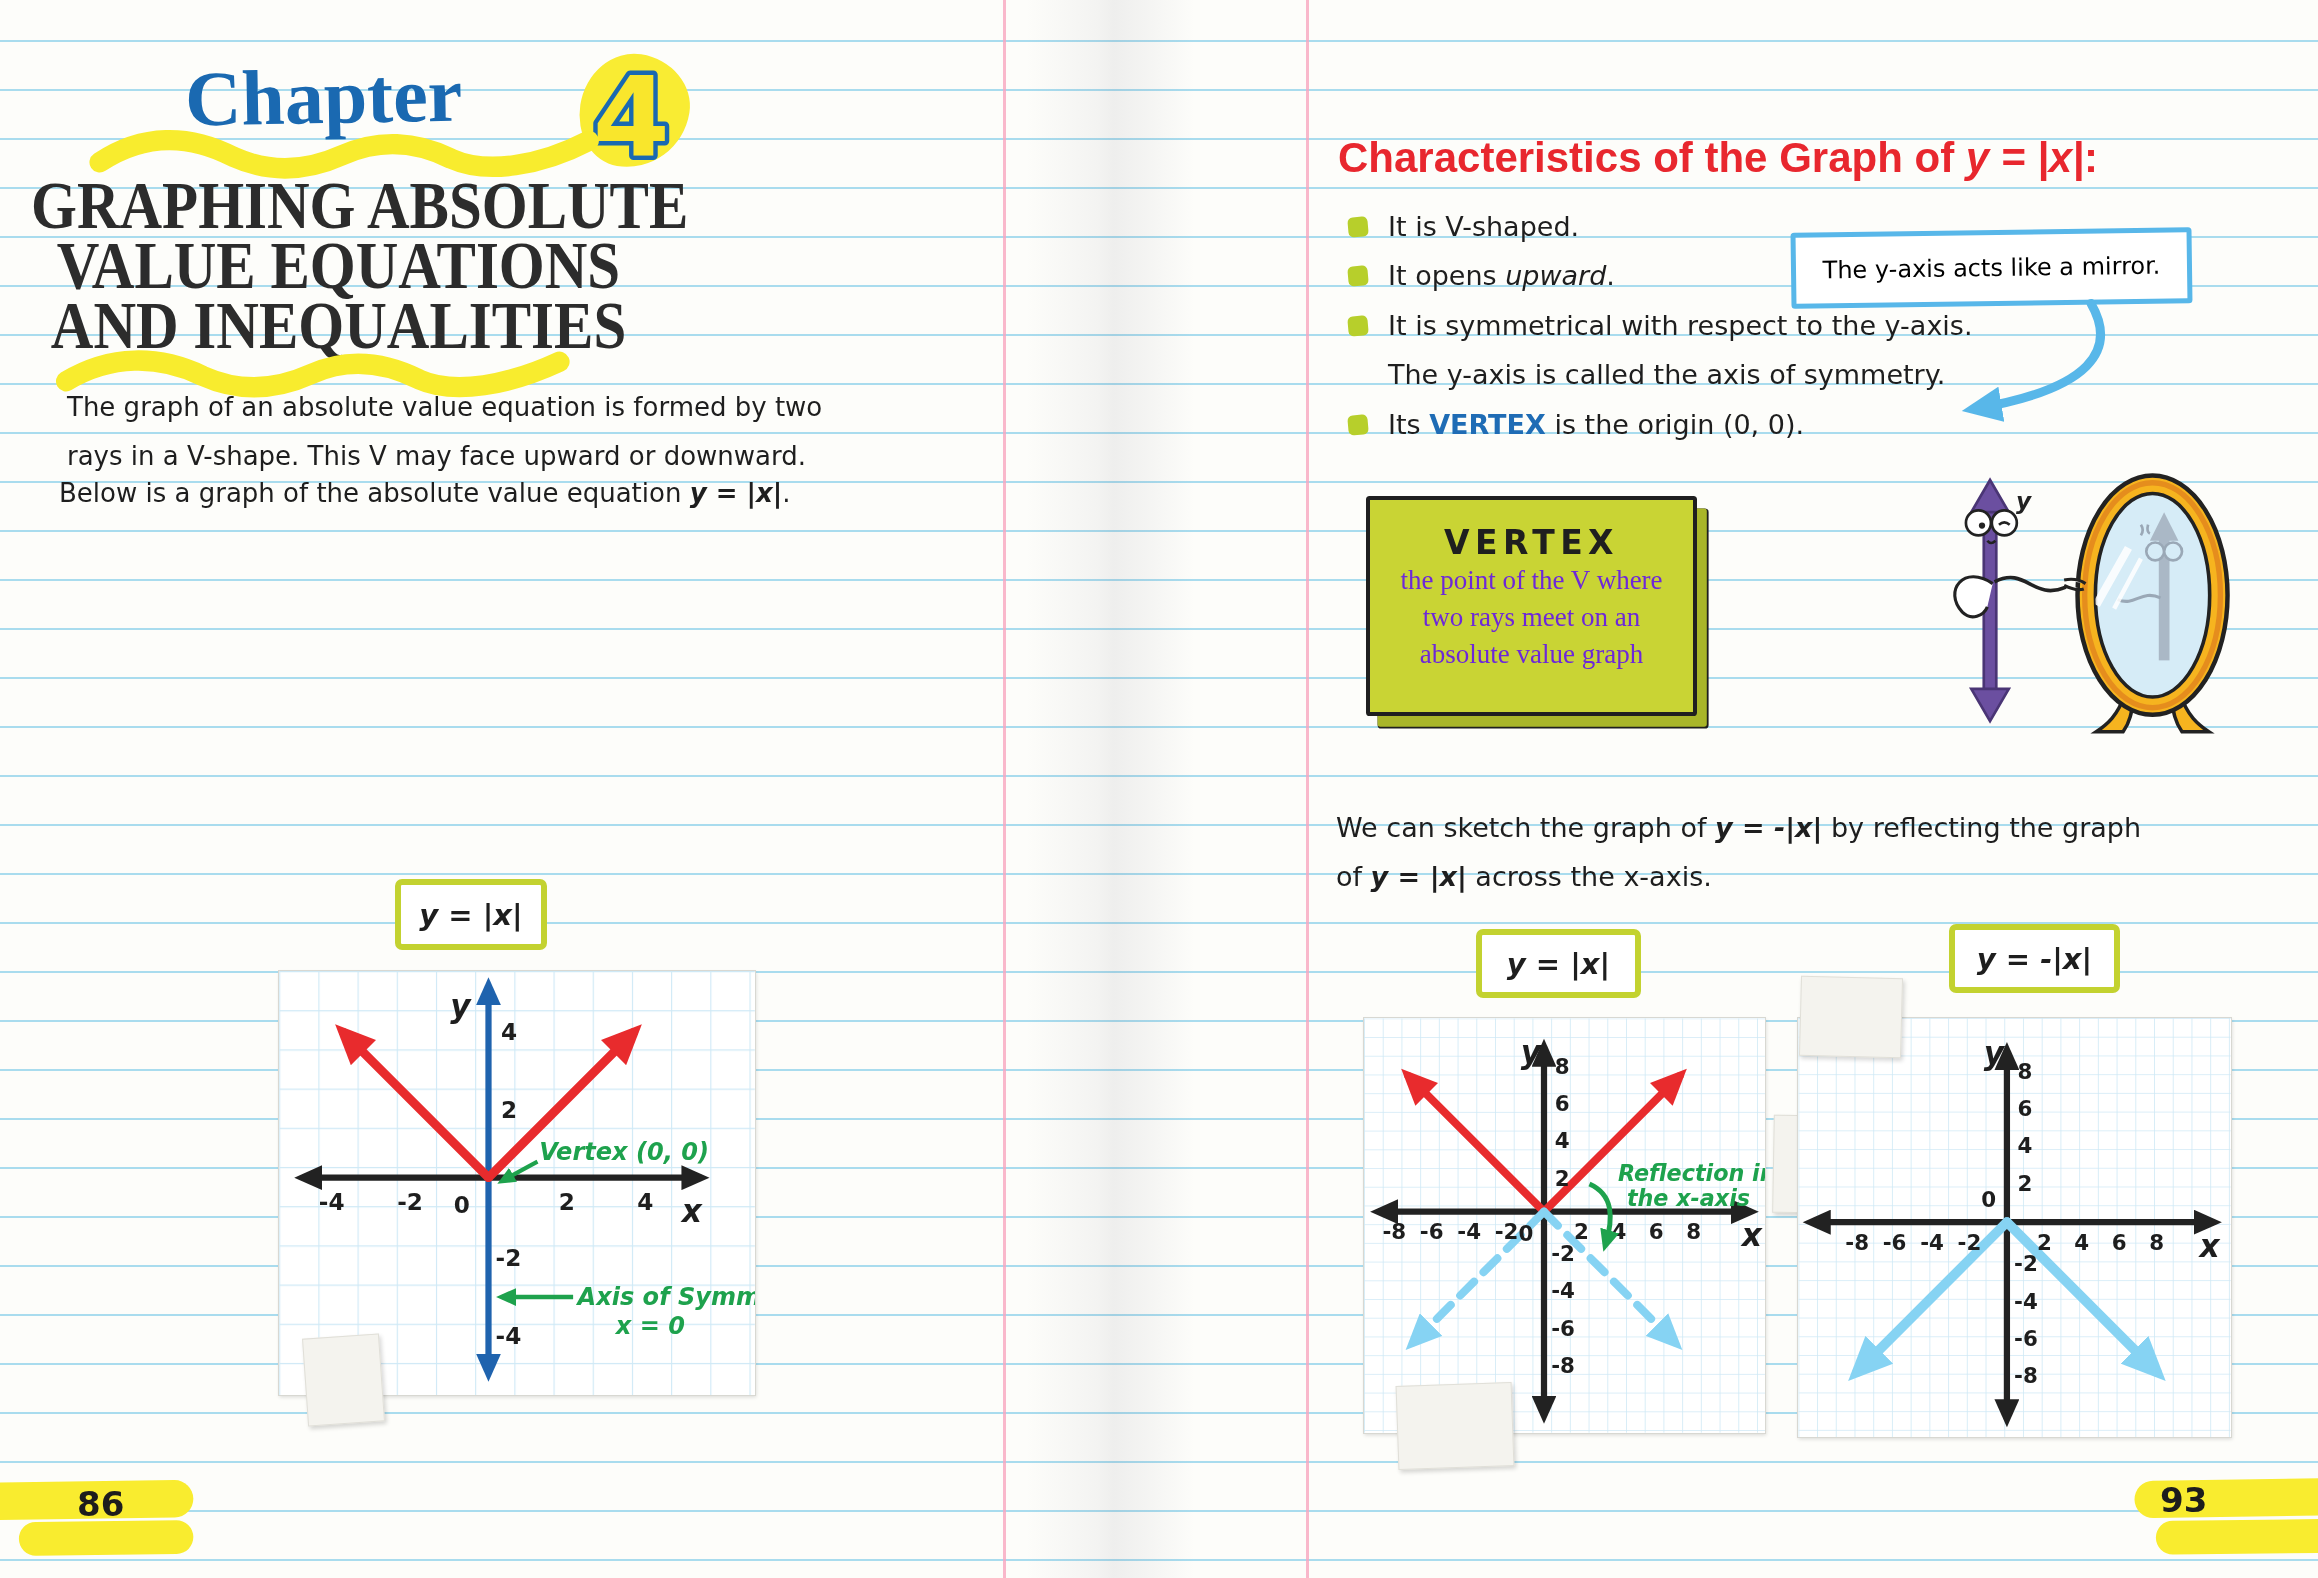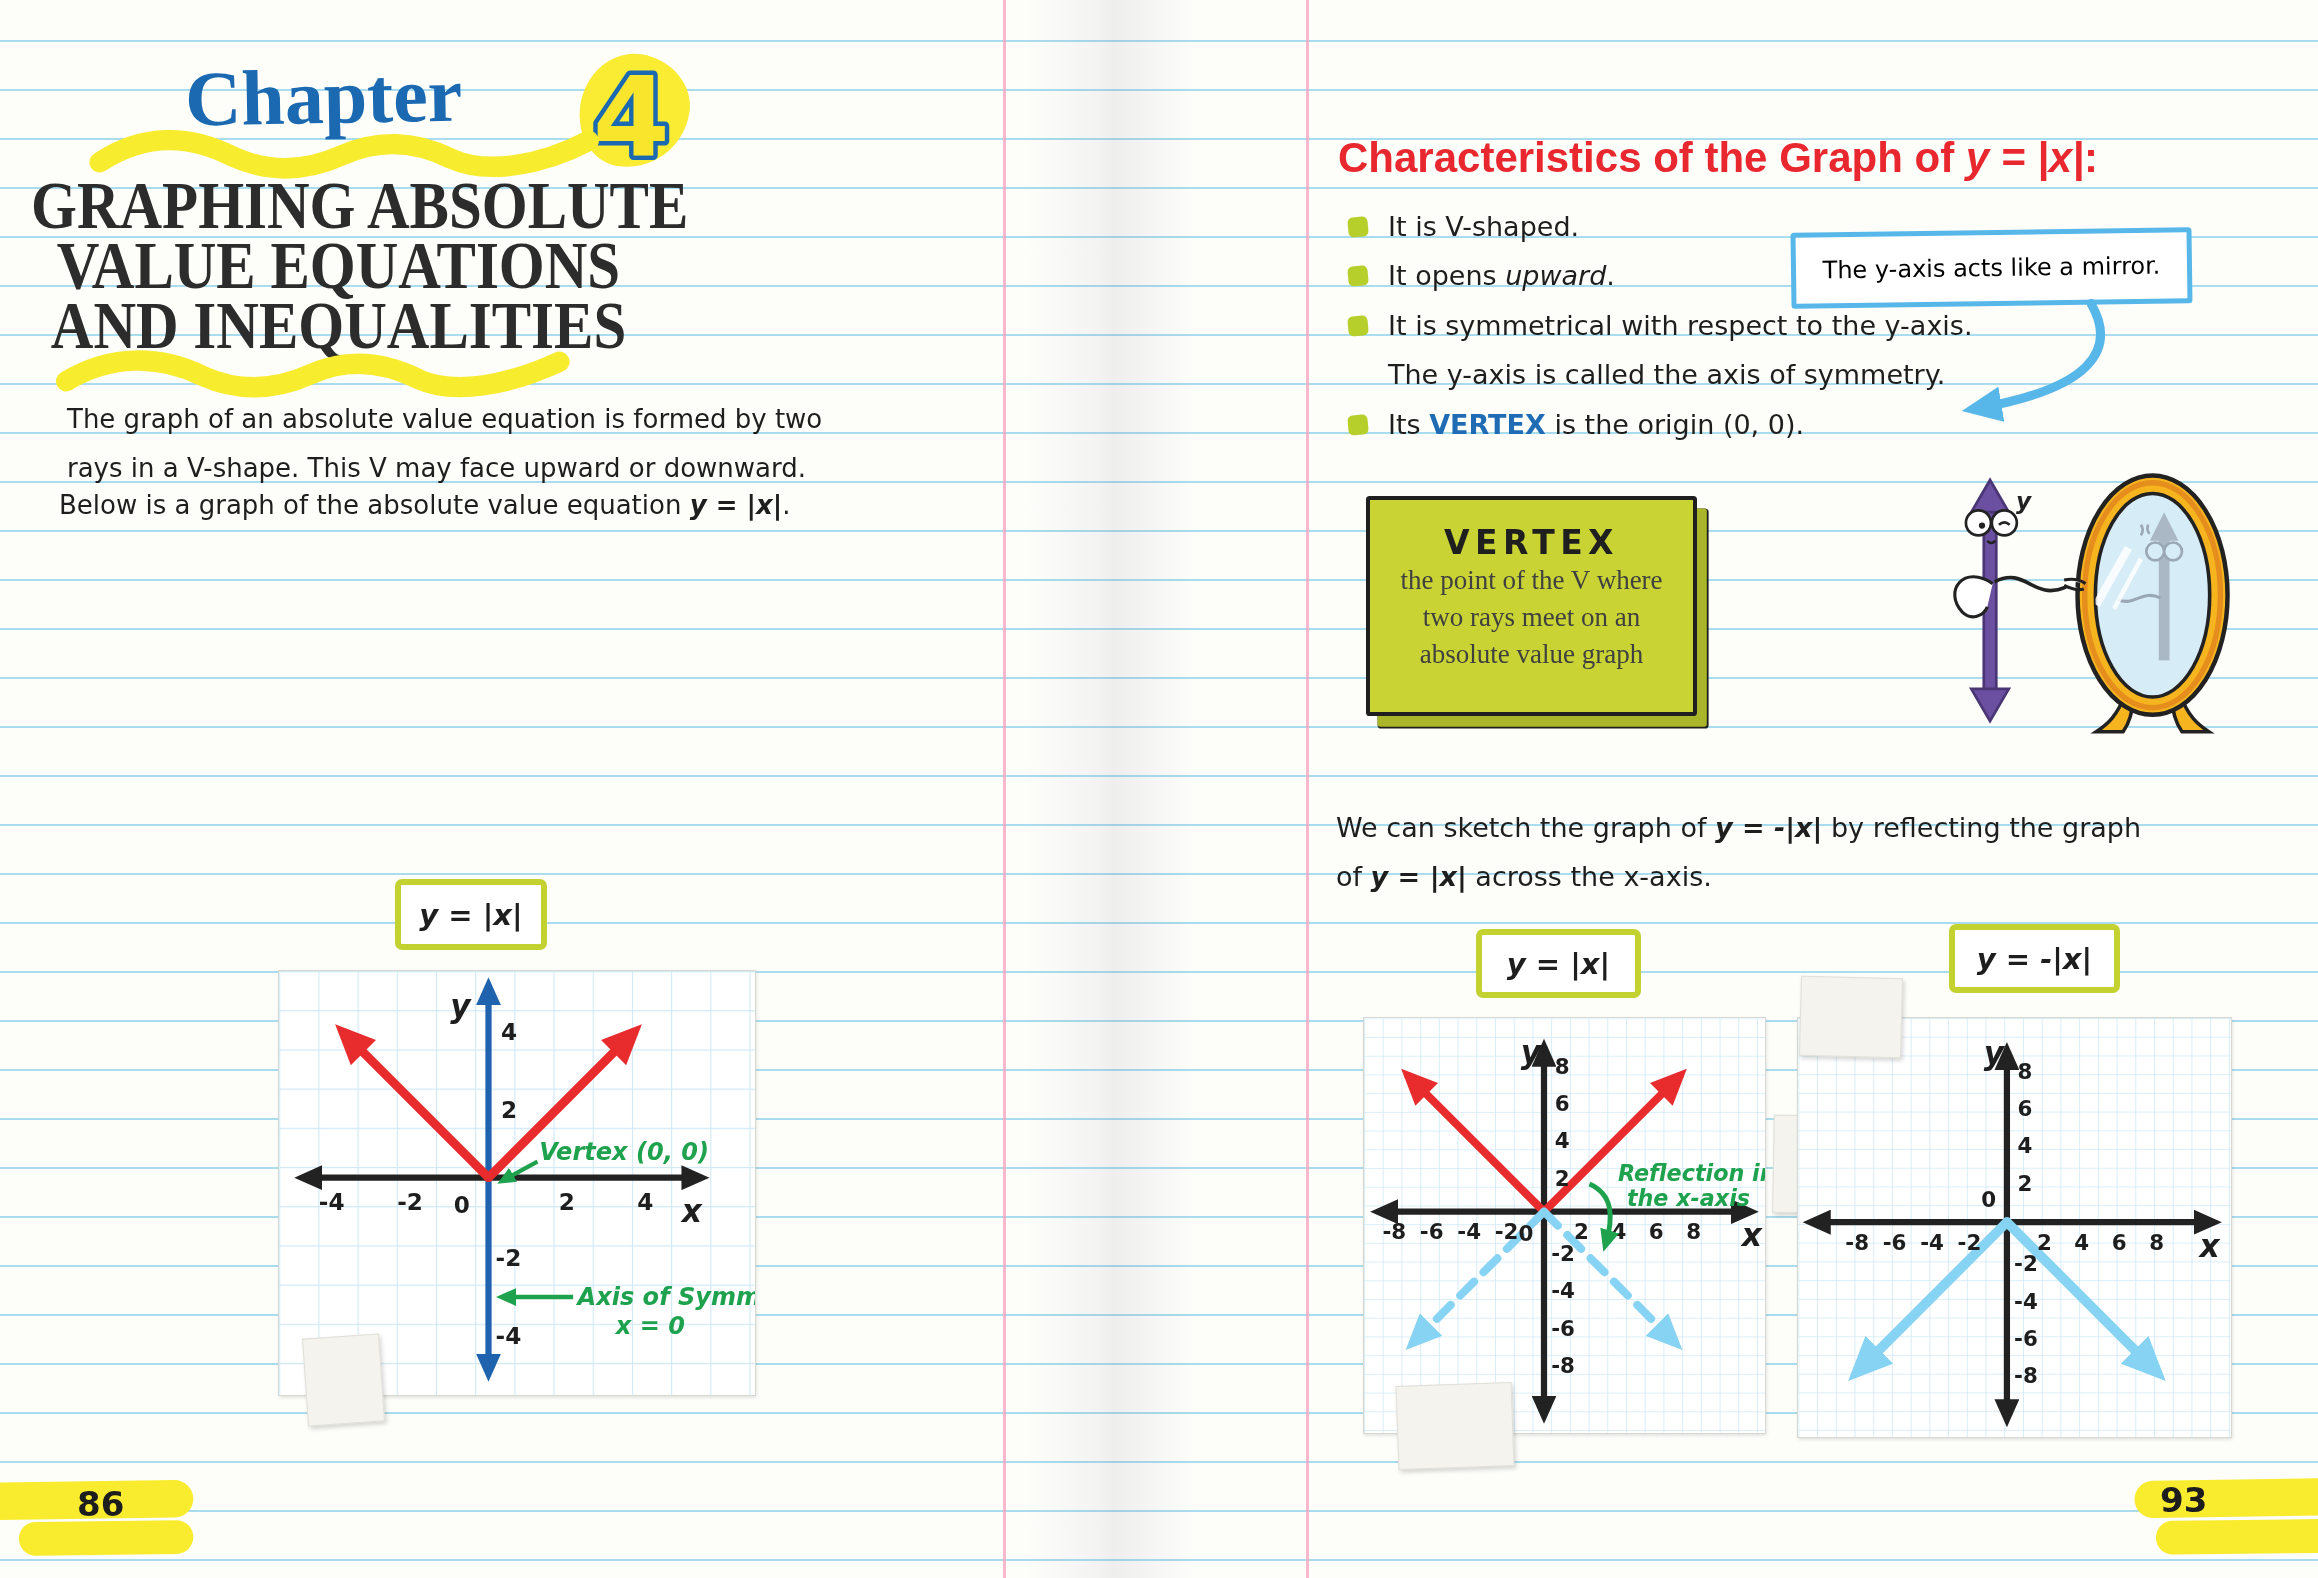--- a/index.html
+++ b/index.html
@@ -11,21 +11,21 @@
   
   .rules{position:absolute;left:0;top:40px;width:100%;height:1538px;
     background:repeating-linear-gradient(to bottom,#a9dcee 0 2.2px,transparent 2.2px 49px);
     pointer-events:none;}
   .margin-line{position:absolute;top:0;bottom:0;width:2.7px;background:#f7a6bf;opacity:.8;}
   .gutter{position:absolute;left:1026px;top:0;width:169px;height:100%;
     background:linear-gradient(to right,rgba(90,90,110,0) 0%,rgba(90,90,110,.06) 42%,rgba(90,90,110,.09) 52%,rgba(90,90,110,0) 100%);}
   
   .hand{font-family:"DejaVu Sans",sans-serif;color:#1e1e1e;}
   .abs{position:absolute;}
-  .nowrap{white-space:nowrap;margin-top:12px;}
+  .nowrap{white-space:nowrap;}
   .mathit{font-style:italic;}
   
   .chapter-word{left:185px;top:52px;font-family:"Liberation Serif",serif;font-weight:bold;
     font-size:78px;color:#1a69b1;transform:rotate(-1deg);}
   .ch4-blob{left:580px;top:54px;width:109px;height:114px;background:#f9ec33;
     border-radius:48% 52% 58% 42%/52% 44% 56% 48%;transform:rotate(9deg);}
   .title-line{left:31px;width:615px;text-align:center;font-family:"Liberation Serif",serif;
     font-weight:bold;color:#2c2c2c;font-size:59px;letter-spacing:0px;transform:scaleY(1.14);white-space:nowrap;}
   .para-line{font-size:26px;}
   .eq-box{border:6.2px solid #c3d230;background:#fff;border-radius:7.1px;
@@ -40,21 +40,21 @@
   .bullet-sq{width:19.6px;height:19.6px;border-radius:5.4px;background:#b7cf2b;transform:rotate(-5deg);}
   .bullet-text{font-size:27px;white-space:nowrap;}
   .term-blue{color:#1f6cb5;font-weight:bold;}
   .callout{border:5.4px solid #58b7e9;background:#fff;border-radius:3.6px;
     display:flex;align-items:center;justify-content:center;font-size:24px;
     transform:rotate(-.8deg);white-space:nowrap;}
   .vertex-box{background:#c9d434;border:4.5px solid #1f1f1f;border-radius:3.6px;
     box-shadow:10.7px 11.6px 0 -0.9px #a9b629,11.6px 12.5px 0 0 #1f1f1f;
     display:flex;flex-direction:column;align-items:center;}
   .vertex-title{font-weight:bold;font-size:33px;letter-spacing:5.4px;color:#1f1f1f;margin-top:23px;}
-  .vertex-line{font-family:"Liberation Serif",serif;font-size:27px;color:#404040;line-height:37px;}
+  .vertex-line{font-family:"Liberation Serif",serif;font-size:27px;color:#6d28d9;line-height:37px;}
   
   text{font-family:"DejaVu Sans",sans-serif;}
   .gt{font-weight:bold;fill:#1e1e1e;font-size:26px;}
   .gt2{font-weight:bold;fill:#1e1e1e;font-size:24px;}
   .gletter{font-style:italic;font-weight:bold;fill:#1e1e1e;font-size:35px;}
   .ganno{fill:#1ea24d;font-style:italic;font-weight:bold;font-size:27px;}
   .ganno2{fill:#1ea24d;font-style:italic;font-weight:bold;font-size:25px;}
 </style>
 </head>
 <body>

